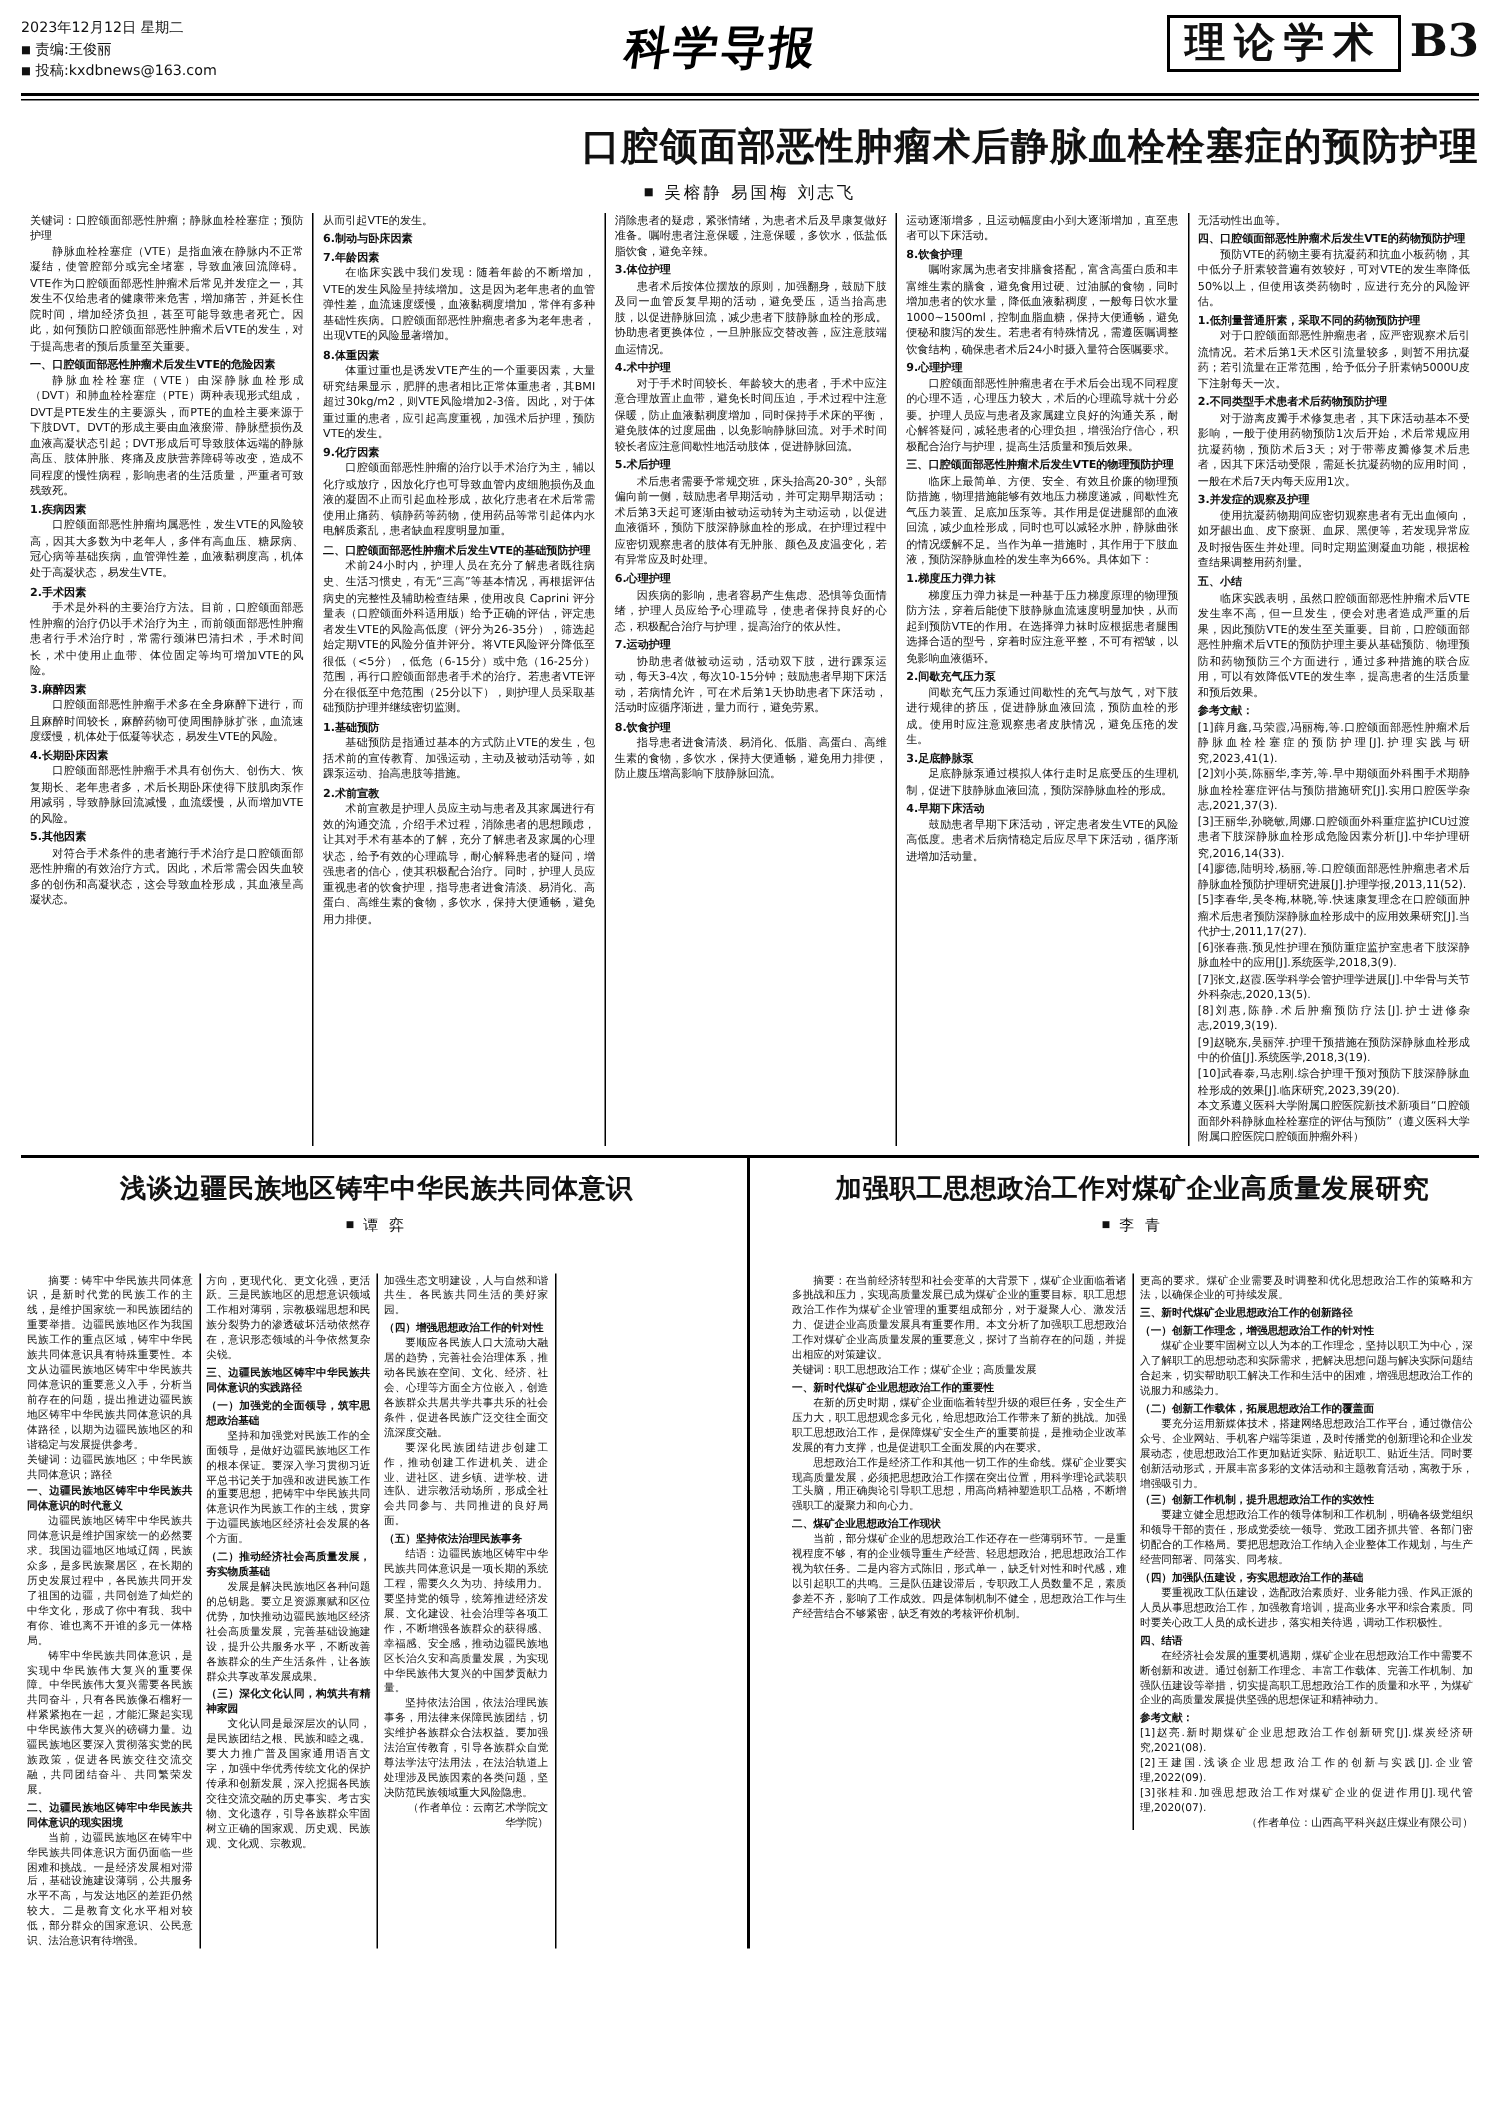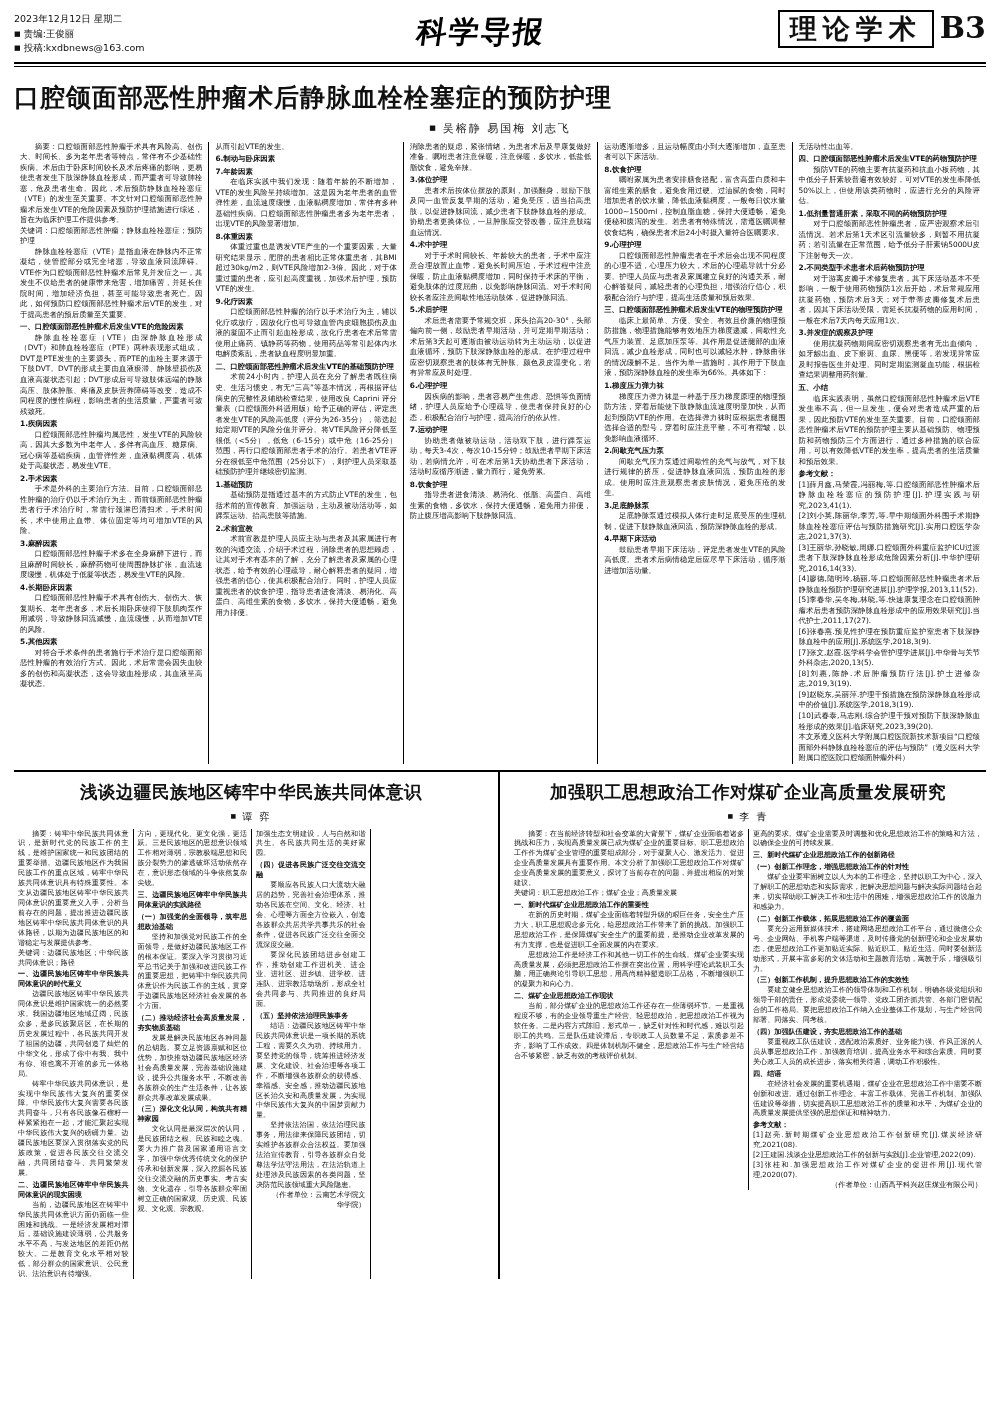--- a/index.html
+++ b/index.html
@@ -39,21 +39,21 @@
     font-family:"DejaVu Serif","Liberation Serif",serif;
     font-size:30px;font-weight:700;line-height:1;padding-bottom:2px;
   }
   .rule-thick{border-top:2.5px solid #000;margin:2px 14px 0 14px;}
   .rule-thin{border-top:1px solid #000;margin:1.5px 14px 0 14px;}
 
   
   .a1{padding:8px 14px 0 14px;}
   .a1-title{
     font-family:"DejaVu Serif","Liberation Serif",serif;
-    font-size:25px;font-weight:700;text-align:left;letter-spacing:1px;
+    font-size:25px;font-weight:700;text-align:right;letter-spacing:1px;
     margin:6px 0 7px 0;
   }
   .byline{
     text-align:center;font-size:11px;letter-spacing:2px;margin-bottom:6px;
   }
   .byline::before{content:"\25A0";font-size:7px;margin-right:5px;vertical-align:2px;}
 
   
   .cols{display:flex;gap:0;}
   .col{
@@ -70,29 +70,29 @@
   
   .a1-body .col{width:20%;}
 
   
   .mid-rule{border-top:2px solid #000;margin:6px 14px 0 14px;}
 
   
   .lower{display:flex;padding:0 14px;box-sizing:border-box;}
   .lower > .half{width:50%;box-sizing:border-box;}
   .lower > .half:first-child{padding-right:10px;border-right:2px solid #000;}
-  .lower > .half:last-child{padding-left:10px;}
+  .lower > .half:last-child{padding-left:24px;}
   .a-title2{
     font-family:"DejaVu Serif","Liberation Serif",serif;
     font-size:17.5px;font-weight:700;text-align:center;letter-spacing:0.5px;
     margin:8px 0 6px 0;
   }
   .byline2{text-align:center;font-size:10px;letter-spacing:2px;margin-bottom:5px;}
   .byline2::before{content:"\25A0";font-size:6px;margin-right:4px;vertical-align:2px;}
-  .half .cols .col{width:25%;font-size:7.1px;line-height:1.4;padding:0 4px;}
+  .half .cols .col{width:25%;font-size:7.1px;line-height:1.4;padding:0 4px;margin-top:20px;}
   .sig{text-align:right;font-size:7.2px;margin-top:3px;}
 </style>
 </head>
 <body>
 
 <div class="page">
 
   <div class="masthead">
     <div class="mast-left">
       <div>2023年12月12日 星期二</div>
@@ -107,21 +107,20 @@
   </div>
   <div class="rule-thick"></div>
   <div class="rule-thin"></div>
 
   <div class="a1">
     <div class="a1-title">口腔颌面部恶性肿瘤术后静脉血栓栓塞症的预防护理</div>
     <div class="byline">吴榕静 易国梅 刘志飞</div>
     <div class="cols a1-body">
 
       <div class="col">
-        <p>摘要：口腔颌面部恶性肿瘤手术具有风险高、创伤大、时间长、多为老年患者等特点，常伴有不少基础性疾病。术后由于卧床时间较长及术后疼痛的影响，更易使患者发生下肢深静脉血栓形成，而严重者可导致肺栓塞，危及患者生命。因此，术后预防静脉血栓栓塞症（VTE）的发生至关重要。本文针对口腔颌面部恶性肿瘤术后发生VTE的危险因素及预防护理措施进行综述，旨在为临床护理工作提供参考。</p>
         <p class="noind">关键词：口腔颌面部恶性肿瘤；静脉血栓栓塞症；预防护理</p>
         <p>静脉血栓栓塞症（VTE）是指血液在静脉内不正常凝结，使管腔部分或完全堵塞，导致血液回流障碍。VTE作为口腔颌面部恶性肿瘤术后常见并发症之一，其发生不仅给患者的健康带来危害，增加痛苦，并延长住院时间，增加经济负担，甚至可能导致患者死亡。因此，如何预防口腔颌面部恶性肿瘤术后VTE的发生，对于提高患者的预后质量至关重要。</p>
         <p class="h">一、口腔颌面部恶性肿瘤术后发生VTE的危险因素</p>
         <p>静脉血栓栓塞症（VTE）由深静脉血栓形成（DVT）和肺血栓栓塞症（PTE）两种表现形式组成，DVT是PTE发生的主要源头，而PTE的血栓主要来源于下肢DVT。DVT的形成主要由血液瘀滞、静脉壁损伤及血液高凝状态引起；DVT形成后可导致肢体远端的静脉高压、肢体肿胀、疼痛及皮肤营养障碍等改变，造成不同程度的慢性病程，影响患者的生活质量，严重者可致残致死。</p>
         <p class="h">1.疾病因素</p>
         <p>口腔颌面部恶性肿瘤均属恶性，发生VTE的风险较高，因其大多数为中老年人，多伴有高血压、糖尿病、冠心病等基础疾病，血管弹性差，血液黏稠度高，机体处于高凝状态，易发生VTE。</p>
         <p class="h">2.手术因素</p>
         <p>手术是外科的主要治疗方法。目前，口腔颌面部恶性肿瘤的治疗仍以手术治疗为主，而前颌面部恶性肿瘤患者行手术治疗时，常需行颈淋巴清扫术，手术时间长，术中使用止血带、体位固定等均可增加VTE的风险。</p>
         <p class="h">3.麻醉因素</p>
         <p>口腔颌面部恶性肿瘤手术多在全身麻醉下进行，而且麻醉时间较长，麻醉药物可使周围静脉扩张，血流速度缓慢，机体处于低凝等状态，易发生VTE的风险。</p>
@@ -233,21 +232,21 @@
           <p class="h">三、边疆民族地区铸牢中华民族共同体意识的实践路径</p>
           <p class="h">（一）加强党的全面领导，筑牢思想政治基础</p>
           <p>坚持和加强党对民族工作的全面领导，是做好边疆民族地区工作的根本保证。要深入学习贯彻习近平总书记关于加强和改进民族工作的重要思想，把铸牢中华民族共同体意识作为民族工作的主线，贯穿于边疆民族地区经济社会发展的各个方面。</p>
           <p class="h">（二）推动经济社会高质量发展，夯实物质基础</p>
           <p>发展是解决民族地区各种问题的总钥匙。要立足资源禀赋和区位优势，加快推动边疆民族地区经济社会高质量发展，完善基础设施建设，提升公共服务水平，不断改善各族群众的生产生活条件，让各族群众共享改革发展成果。</p>
           <p class="h">（三）深化文化认同，构筑共有精神家园</p>
           <p>文化认同是最深层次的认同，是民族团结之根、民族和睦之魂。要大力推广普及国家通用语言文字，加强中华优秀传统文化的保护传承和创新发展，深入挖掘各民族交往交流交融的历史事实、考古实物、文化遗存，引导各族群众牢固树立正确的国家观、历史观、民族观、文化观、宗教观。</p>
         </div>
         <div class="col">
           <p class="noind">加强生态文明建设，人与自然和谐共生。各民族共同生活的美好家园。</p>
-          <p class="h">（四）促进各民族广泛交往交流交融</p>
+          <p class="h">（四）增强思想政治工作的针对性</p>
           <p>要顺应各民族人口大流动大融居的趋势，完善社会治理体系，推动各民族在空间、文化、经济、社会、心理等方面全方位嵌入，创造各族群众共居共学共事共乐的社会条件，促进各民族广泛交往全面交流深度交融。</p>
           <p>要深化民族团结进步创建工作，推动创建工作进机关、进企业、进社区、进乡镇、进学校、进连队、进宗教活动场所，形成全社会共同参与、共同推进的良好局面。</p>
           <p class="h">（五）坚持依法治理民族事务</p>
           <p>结语：边疆民族地区铸牢中华民族共同体意识是一项长期的系统工程，需要久久为功、持续用力。要坚持党的领导，统筹推进经济发展、文化建设、社会治理等各项工作，不断增强各族群众的获得感、幸福感、安全感，推动边疆民族地区长治久安和高质量发展，为实现中华民族伟大复兴的中国梦贡献力量。</p>
           <p>坚持依法治国，依法治理民族事务，用法律来保障民族团结，切实维护各族群众合法权益。要加强法治宣传教育，引导各族群众自觉尊法学法守法用法，在法治轨道上处理涉及民族因素的各类问题，坚决防范民族领域重大风险隐患。</p>
           <p></p>
           <p class="sig">（作者单位：云南艺术学院文华学院）</p>
         </div>
         <div class="col">
           <p class="noind"></p>

